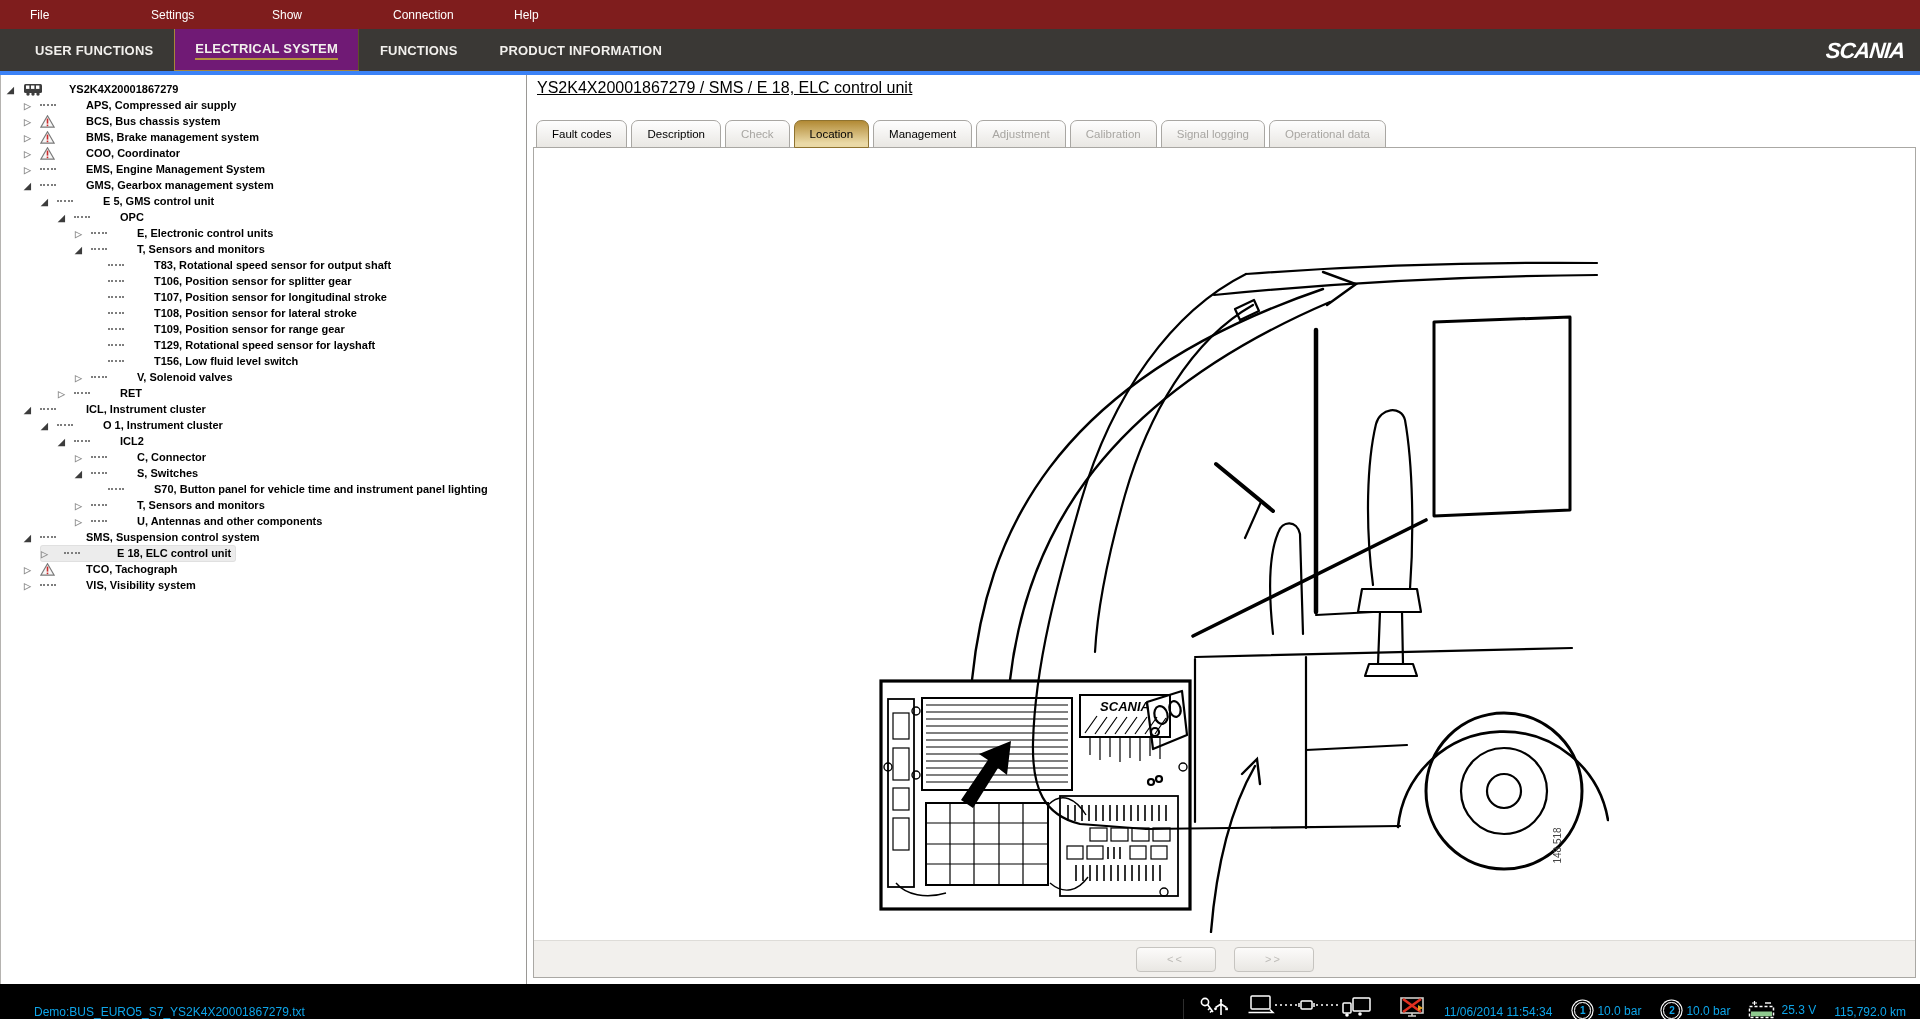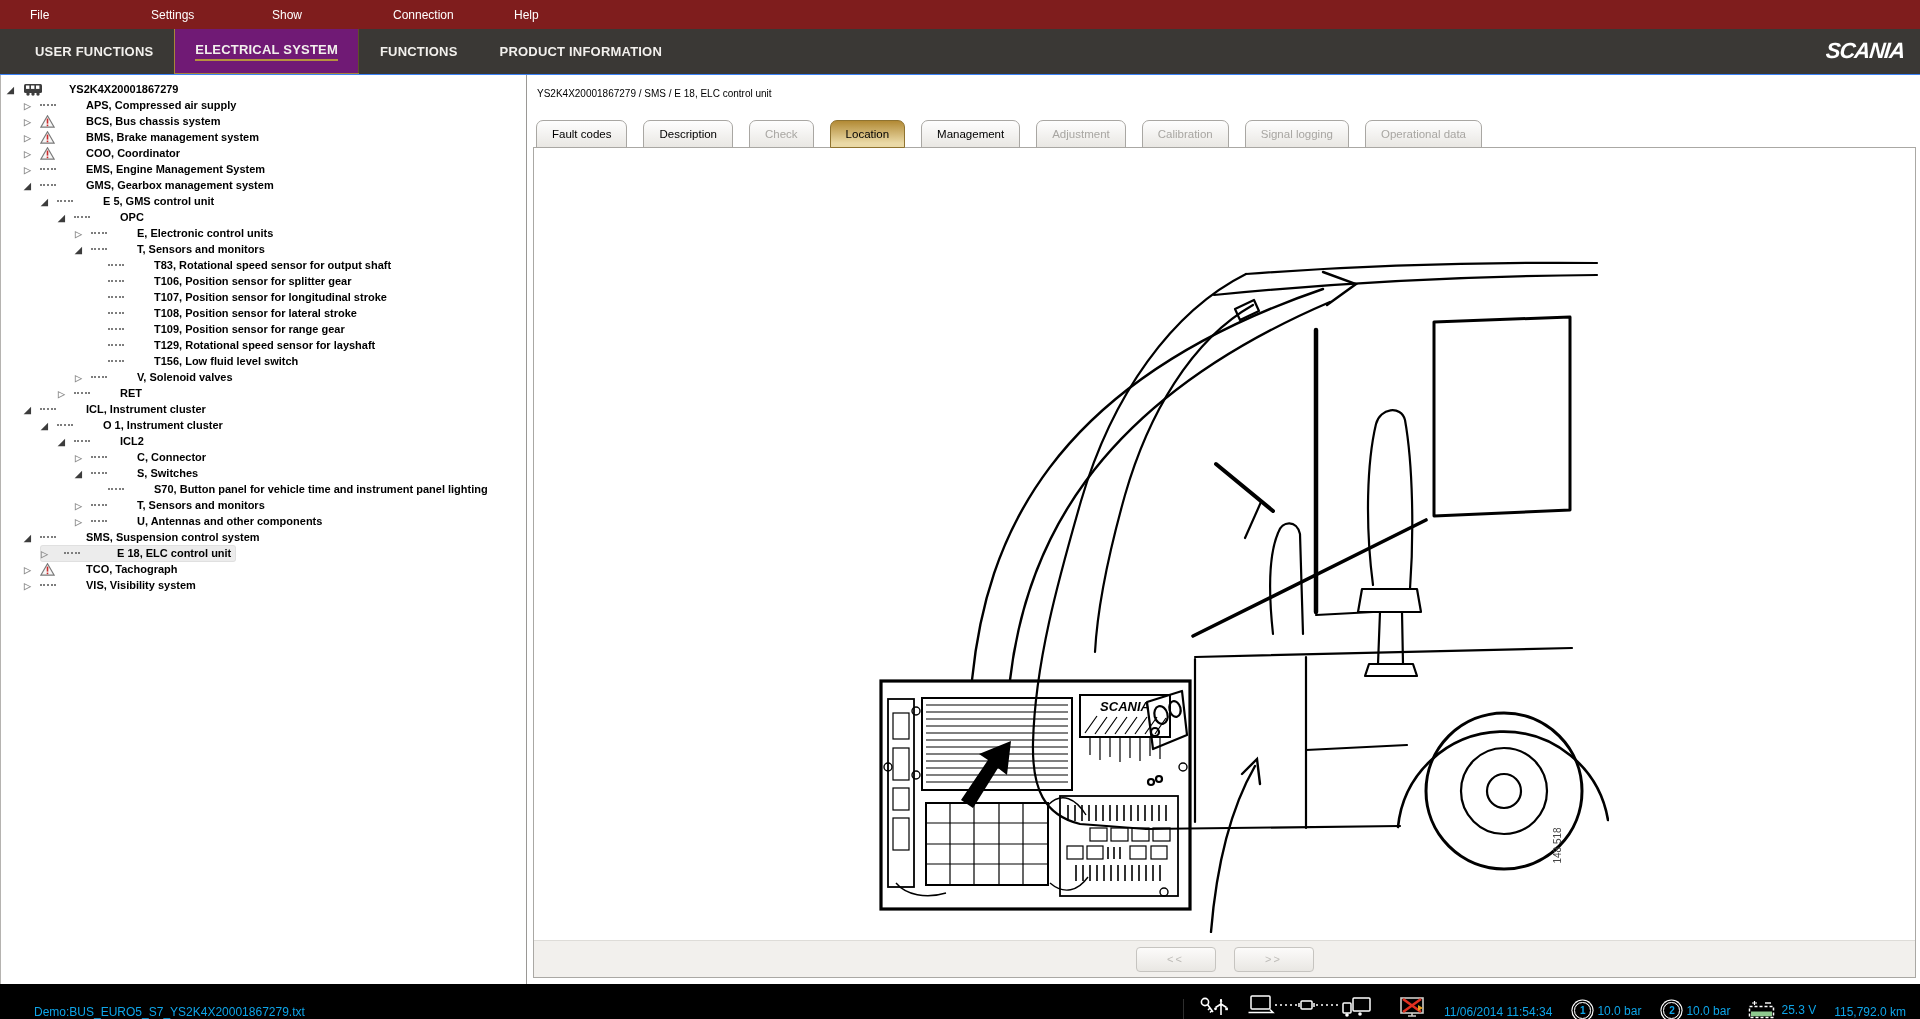--- a/index.html
+++ b/index.html
@@ -5,21 +5,21 @@
   * { margin:0; padding:0; box-sizing:border-box; }
   html,body { width:1920px; height:1019px; overflow:hidden; background:#fff;
               font-family:"Liberation Sans", sans-serif; }
 
   
   .menubar { height:29px; background:#7f1d1d; display:flex; align-items:center; padding-left:30px; }
   .menu-item { width:121px; color:#fff; font-size:12px; cursor:default; }
 
   
   .navbar { height:46px; background:#3a3835; position:relative; display:flex; align-items:stretch;
-            padding-left:14px; border-bottom:1px solid #3b82f6; }
+            padding-left:14px; border-bottom:4px solid #3b82f6; }
   .nav-item { display:flex; align-items:center; padding:0 21px; color:#f2f0ed; font-size:13px;
               font-weight:bold; letter-spacing:.2px; cursor:default; }
   .nav-item.active { background:#701a75;
                      box-shadow:inset 1px 0 0 #a8863a, inset 0 -1px 0 #a8863a, inset -1px 0 0 #5e5026; }
   .nav-item.active .nav-label { border-bottom:2px solid #b5923f; padding-bottom:2px; }
   .brand { position:absolute; right:16px; top:9px; color:#fff; font-size:22px; font-weight:bold;
            font-style:italic; letter-spacing:-1px; transform:skewX(-6deg); }
 
   
   .main { display:flex; height:909px; background:#fff; }
@@ -35,23 +35,23 @@
   .expander { width:16px; flex:none; text-align:left; }
   .exp-collapsed::before { content:"▷"; font-size:9px; color:#8f8f8f; }
   .exp-expanded::before  { content:"◢"; font-size:9px; color:#3c3c3c; }
   .node-icon { width:22px; flex:none; display:flex; align-items:center; margin-right:24px; }
   .ic { display:none; }
   .icon-bus .ic-bus, .icon-warning .ic-warning, .icon-dots .ic-dots { display:inline-block; }
   .ic-dots { width:16px; border-top:2px dotted #7d7d7d; }
 
   
   .content-area { position:relative; flex:1; background:#fff; }
-  .breadcrumb { position:absolute; top:13px; left:10px; font-size:10px; color:#000; }
-
-  .tab-strip { position:absolute; top:45px; left:9px; display:flex; gap:16px; z-index:2; }
+  .breadcrumb { position:absolute; top:4px; left:10px; font-size:16px; color:#000;text-decoration:underline; }
+
+  .tab-strip { position:absolute; top:45px; left:9px; display:flex; gap:4px; z-index:2; }
   .tab { height:28px; padding:0 15px; display:flex; align-items:center; font-size:11.5px; color:#000;
          background:linear-gradient(#fefefe,#e9e7e3); border:1px solid #a9a7a3; border-radius:7px 7px 0 0;
          cursor:default; }
   .tab.disabled { color:#a8a6a2; }
   .tab.active { background:linear-gradient(#b28a35,#ead9a6 85%); border-color:#8f7330; font-weight:normal; }
 
   .panel { position:absolute; left:6px; right:4px; top:72px; bottom:6px;
            border:1px solid #aaa8a4; background:#fff; }
   .panel-footer { position:absolute; left:0; right:0; bottom:0; height:37px; background:#f2f0ed;
                   border-top:1px solid #dedcd8; display:flex; justify-content:center; align-items:center; gap:18px; }

